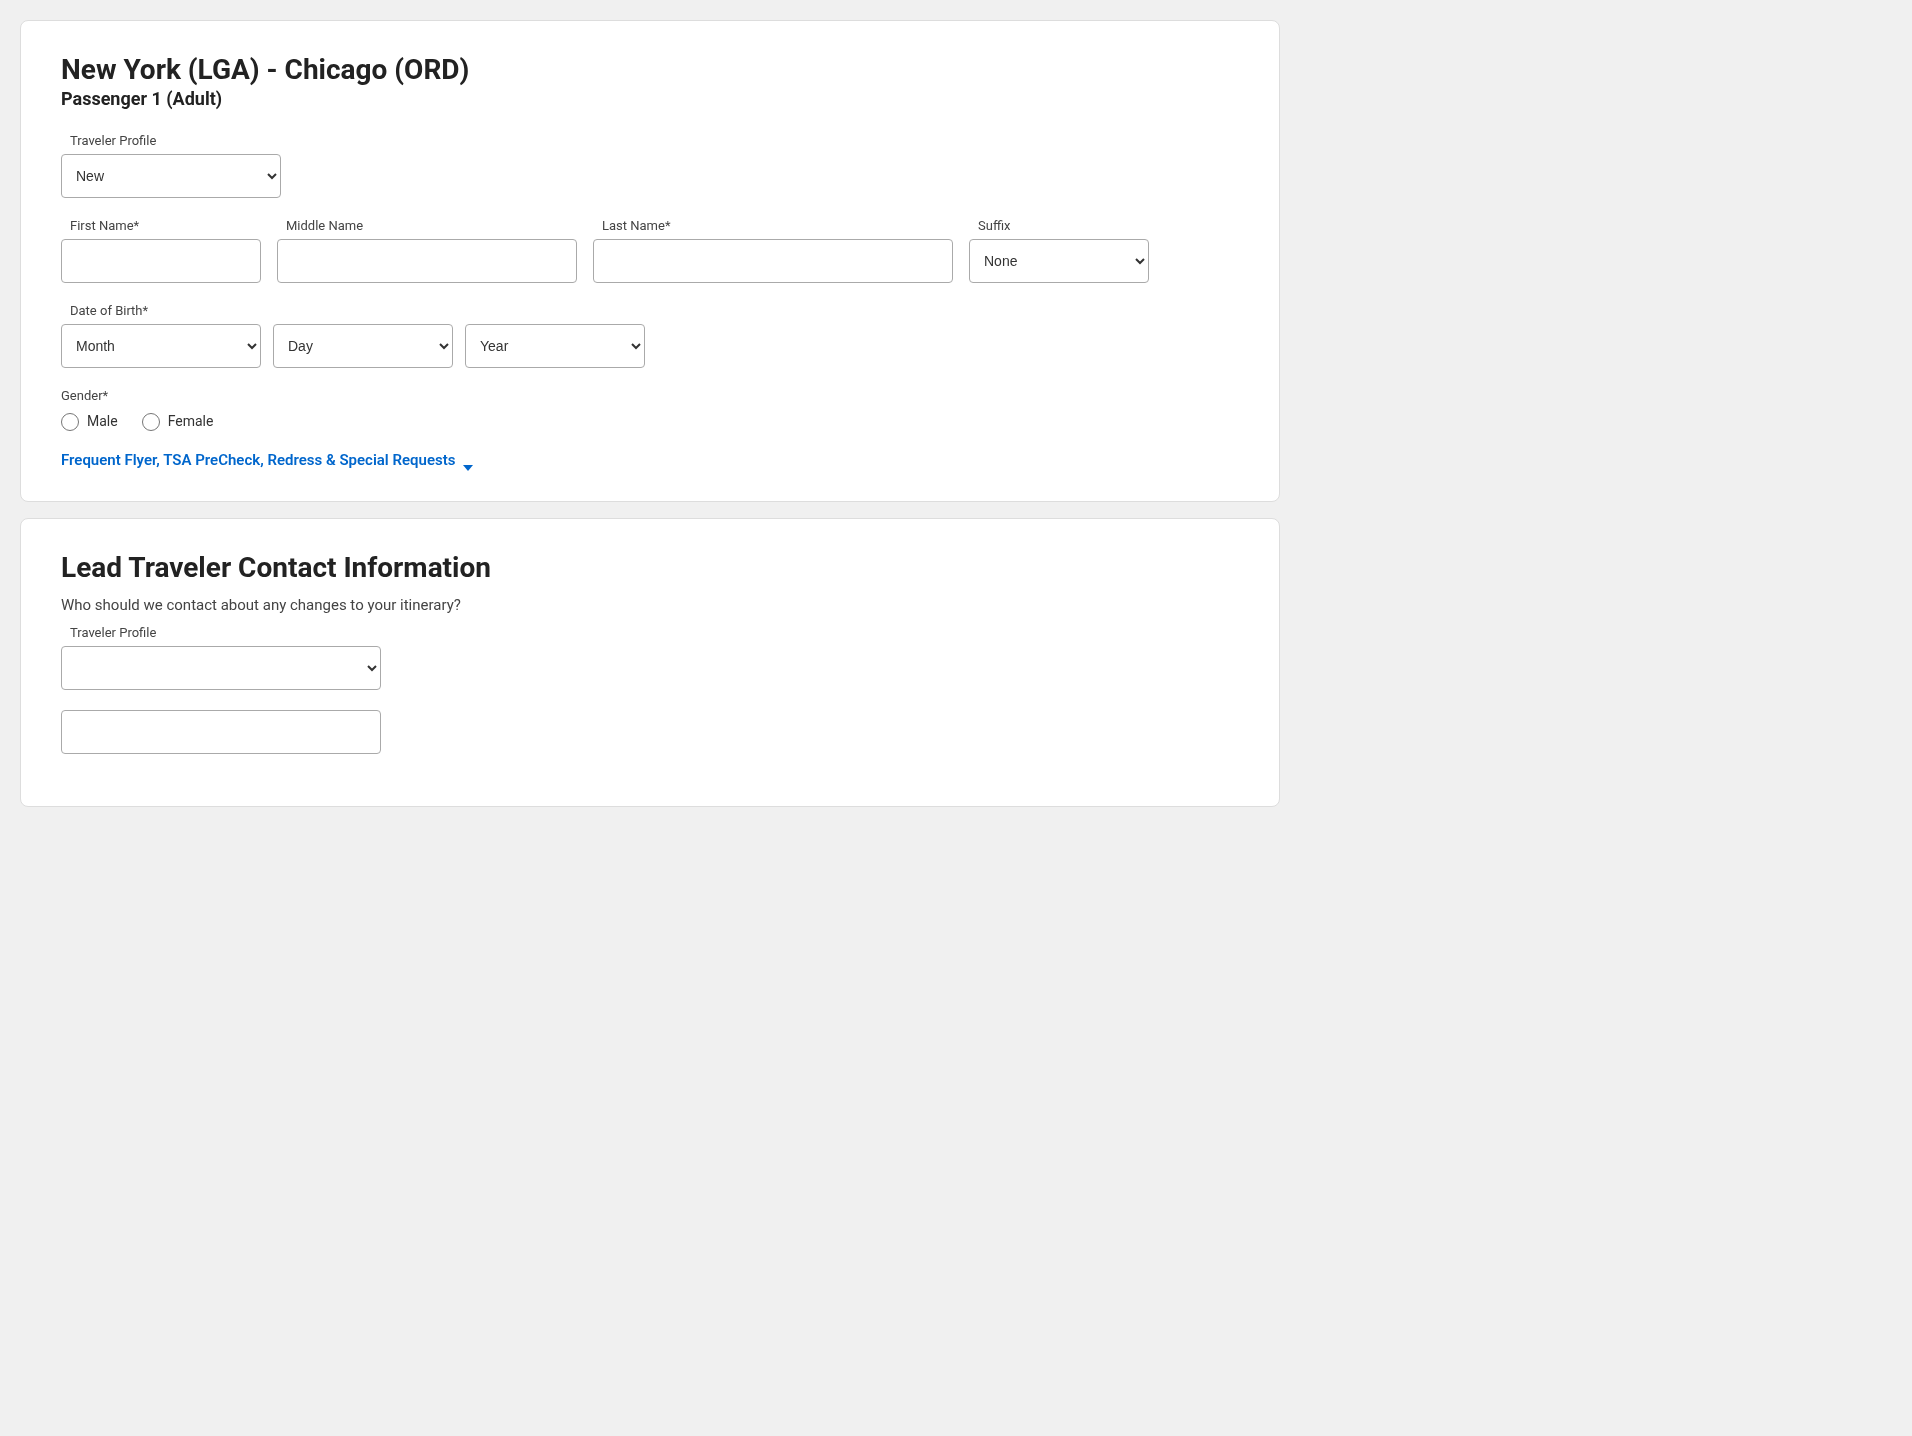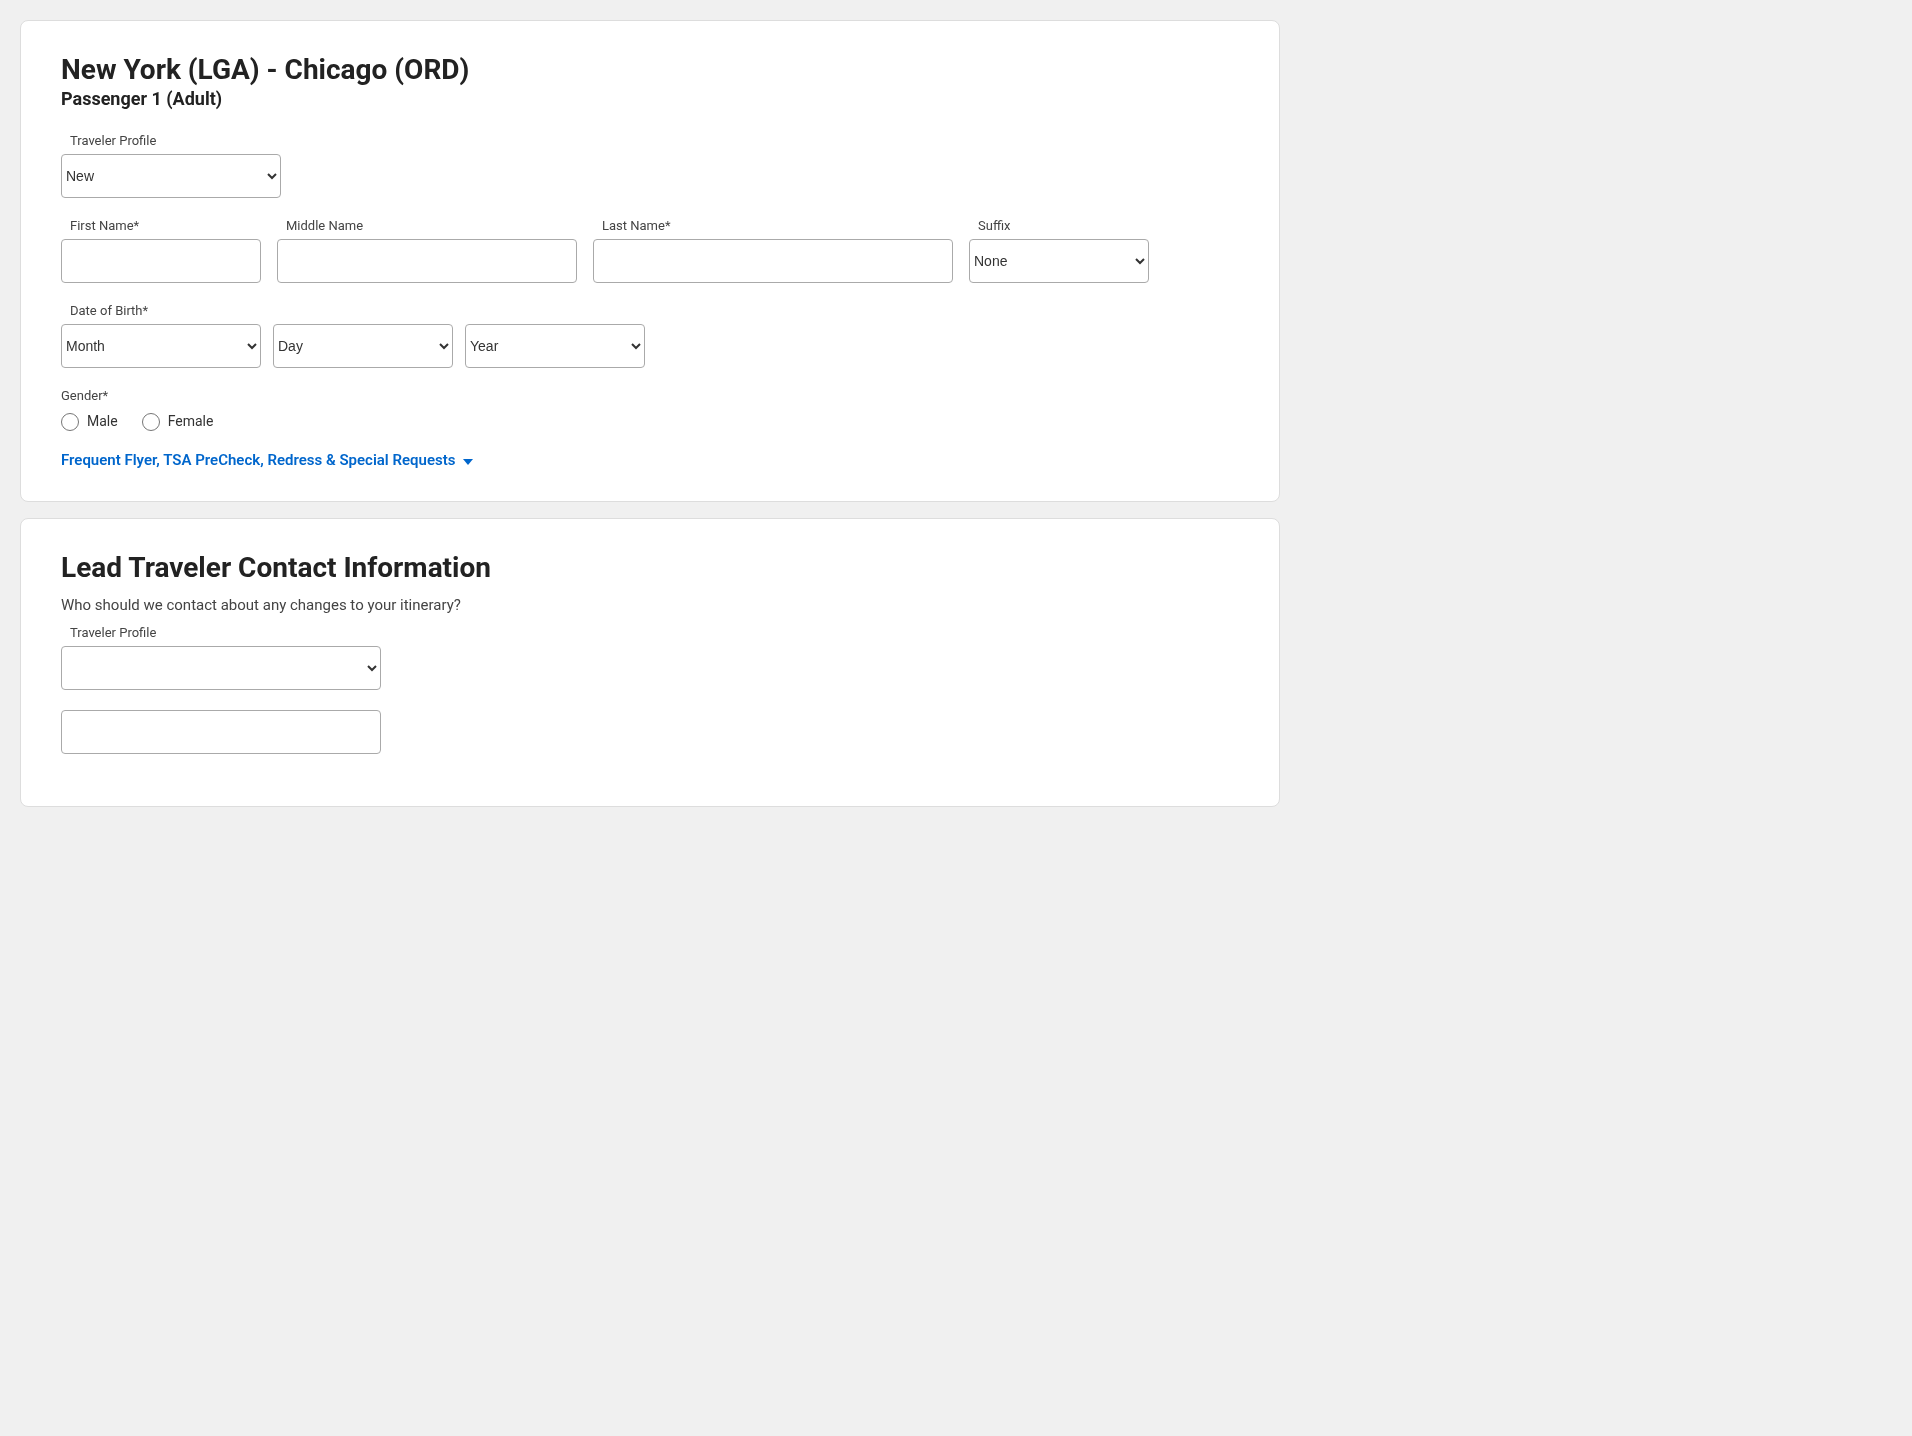--- a/index.html
+++ b/index.html
@@ -62,21 +62,21 @@
     }
 
     .form-col-sm {
       flex: 0 0 200px;
     }
 
     input[type="text"],
     select {
       border: 1px solid #aaa;
       border-radius: 4px;
-      padding: 10px 0;
+      padding: 10px 10px;
       font-size: 14px;
       color: #333;
       background: #fff;
       height: 44px;
       width: 100%;
       outline: none;
     }
 
     select {
       appearance: auto;
@@ -136,21 +136,21 @@
       font-size: 14px;
       color: #333;
       cursor: pointer;
     }
 
     .frequent-flyer-link {
       color: #0066cc;
       font-size: 15px;
       font-weight: 600;
       display: flex;
-      align-items: center;
+      align-items: flex-end;
       gap: 6px;
       cursor: pointer;
       text-decoration: none;
       margin-top: 8px;
     }
 
     .chevron-down {
       display: inline-block;
       width: 0;
       height: 0;

